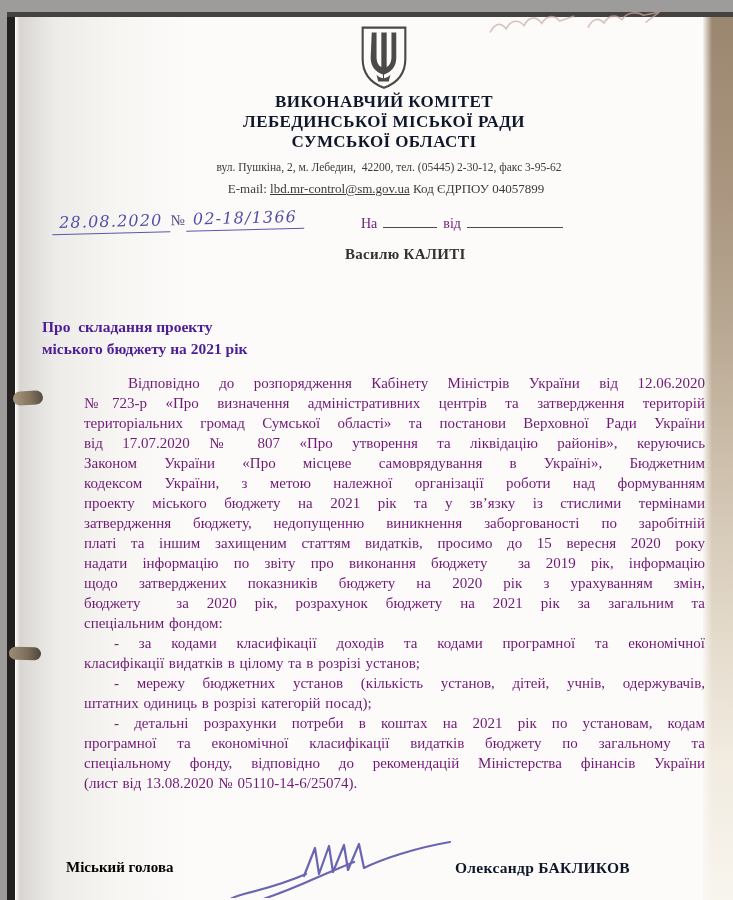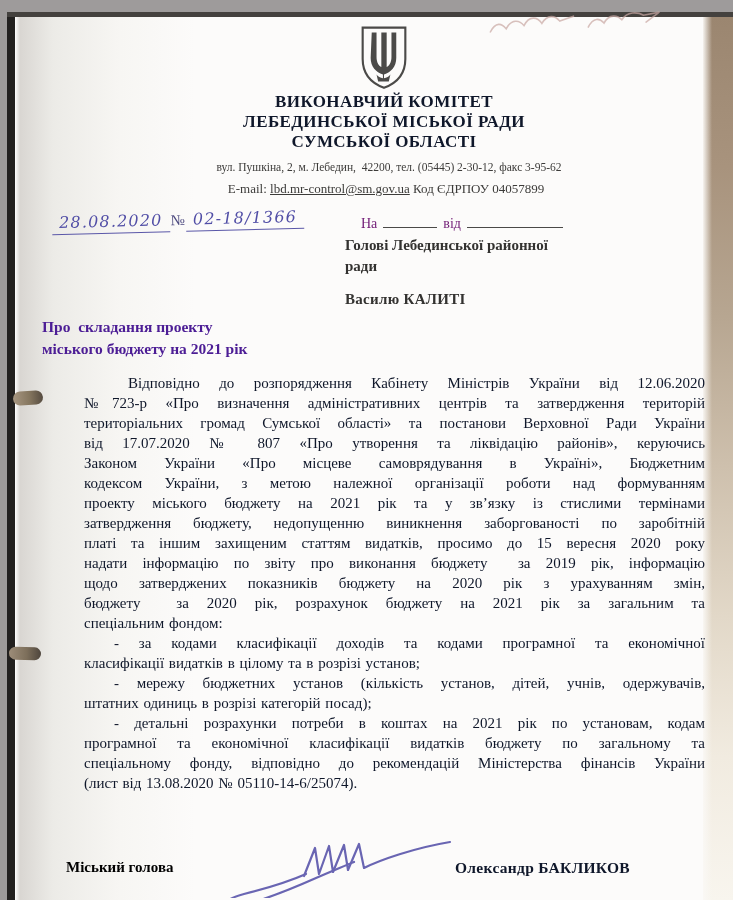--- a/index.html
+++ b/index.html
@@ -63,21 +63,21 @@
   .blank.b2{width:96px;margin-left:6px;}
   .addressee{font-weight:bold;font-size:15px;line-height:21px;margin-top:3px;}
   .addressee-name{font-weight:bold;font-size:15px;margin-top:14px;letter-spacing:0.3px;}
 
   
   .subject{position:absolute;left:42px;top:316px;font-weight:bold;font-size:15.5px;line-height:22px;color:#4c1d95;}
 
   
   .body-text{
     position:absolute;left:84px;top:373px;width:621px;
-    font-size:15px;line-height:20px;color:#0f172a;word-spacing:1px;
+    font-size:15px;line-height:20px;color:#701a75;word-spacing:1px;
   }
   .line{text-align:justify;}
   .line.j{text-align-last:justify;}
   .ind{text-indent:44px;}
   .ind2{text-indent:30px;}
 
   
   .sig-title{position:absolute;left:66px;top:859px;font-weight:bold;font-size:15px;color:#000000;}
   .sig-name{position:absolute;left:455px;top:859px;font-weight:bold;font-size:15.5px;color:#0f172a;letter-spacing:0.3px;}
   .sig-scribble{position:absolute;left:218px;top:836px;}
@@ -123,24 +123,20 @@
 </div>
 
 <div class="refline">
   <span class="hw">28.08.2020</span><span class="numsign">№</span><span class="hw">02-18/1366</span>
 </div>
 
 <div class="recipient">
   <div class="replyline">
     <span>На</span><span class="blank b1"></span><span>від</span><span class="blank b2"></span>
   </div>
-  <div class="addressee">
-    <div>Голові Лебединської районної</div>
-    <div>ради</div>
-  </div>
   <div class="addressee-name">Василю КАЛИТІ</div>
 </div>
 
 <div class="subject">
   <div>Про&nbsp; складання проекту</div>
   <div>міського бюджету на 2021 рік</div>
 </div>
 
 <div class="body-text">
   <div class="line j ind">Відповідно до розпорядження Кабінету Міністрів України від 12.06.2020</div>

